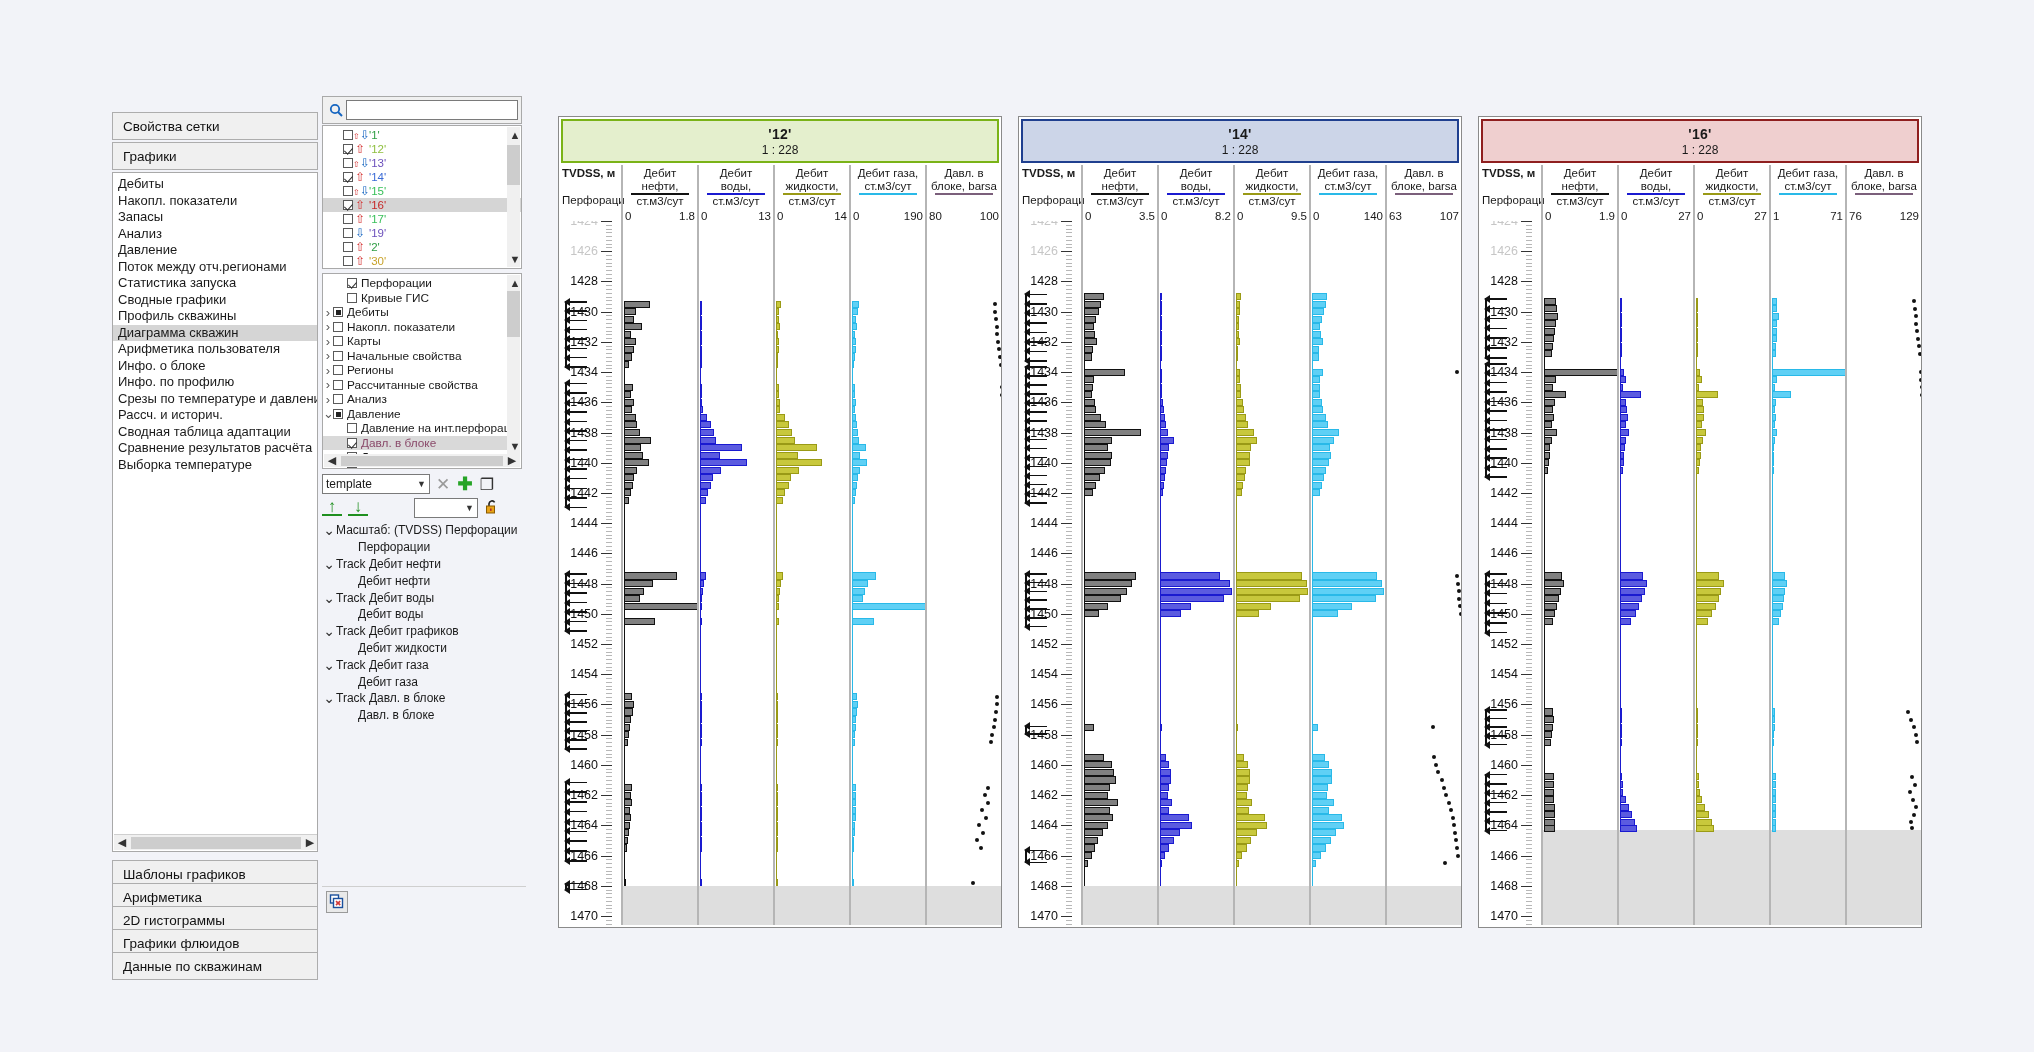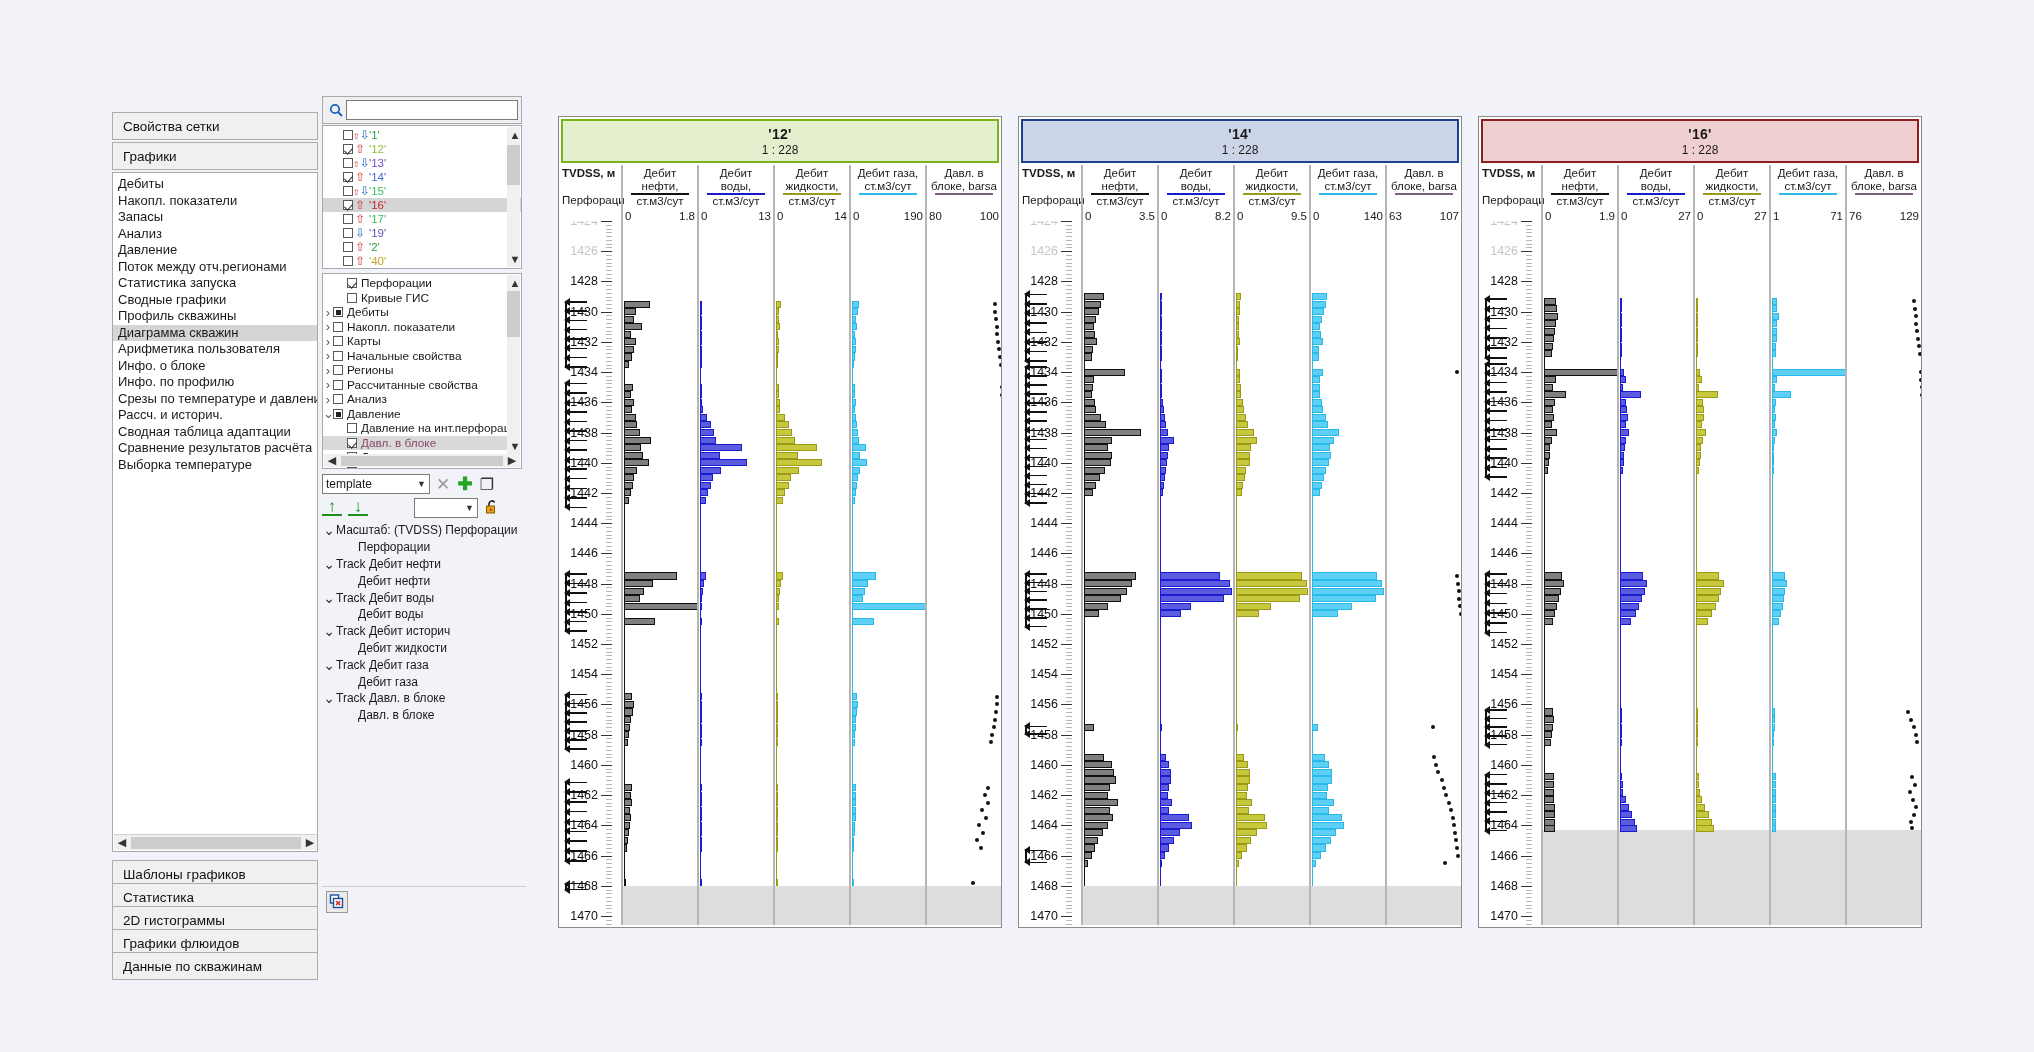--- a/index.html
+++ b/index.html
@@ -149,21 +149,21 @@
         <div class="cat-item">Выборка температуре</div>
       </div>
     <div id="cat-hscroll">
       <div class="sb-arrow">◀</div>
       <div class="thumb"></div>
       <div class="sb-arrow">▶</div>
     </div>
   </div>
   <div id="left-bottom">
       <div class="panel-btn bot-btns" style="top: 748px;">Шаблоны графиков</div>
-      <div class="panel-btn bot-btns" style="top: 771px;">Статистика</div>
+      <div class="panel-btn bot-btns" style="top: 771px;">Арифметика</div>
       <div class="panel-btn bot-btns" style="top: 794px;">2D гистограммы</div>
       <div class="panel-btn bot-btns" style="top: 817px;">Графики флюидов</div>
       <div class="panel-btn bot-btns" style="top: 840px;">Данные по скважинам</div>
     </div>
 </div>
 
 <div id="mid-col">
 
   <div id="searchbar">
     <span style="width:20px;display:flex;align-items:center;justify-content:center;">
@@ -218,21 +218,21 @@
           <span class="wname" style="color: rgb(107, 79, 187);">'19'</span>
         </div>
         <div class="wrow">
           <span class="cbx"></span>
           <span class="warrow"><span style="color:#d32f2f;">⇧</span></span>
           <span class="wname" style="color: rgb(47, 158, 68);">'2'</span>
         </div>
         <div class="wrow">
           <span class="cbx"></span>
           <span class="warrow"><span style="color:#d32f2f;">⇧</span></span>
-          <span class="wname" style="color: rgb(200, 162, 42);">'40'</span>
+          <span class="wname" style="color: rgb(200, 162, 42);">'30'</span>
         </div>
         <div class="wrow"></div>
       </div>
     <div class="list-scroll-v">
       <div class="sb-arrow" style="position:absolute;top:0;">▲</div>
       <div class="thumb"></div>
       <div class="sb-arrow" style="position:absolute;bottom:0;">▼</div>
     </div>
   </div>
 
@@ -367,21 +367,21 @@
       <div class="ttrow" style="padding-left: 0px;">
         <span class="ttw" style="font-size: 14px; line-height: 8px;">⌄</span>
         <span>Track Дебит воды</span>
       </div>
       <div class="ttrow" style="padding-left: 22px;">
         <span class="ttw"></span>
         <span>Дебит воды</span>
       </div>
       <div class="ttrow" style="padding-left: 0px;">
         <span class="ttw" style="font-size: 14px; line-height: 8px;">⌄</span>
-        <span>Track Дебит историч</span>
+        <span>Track Дебит графиков</span>
       </div>
       <div class="ttrow" style="padding-left: 22px;">
         <span class="ttw"></span>
         <span>Дебит жидкости</span>
       </div>
       <div class="ttrow" style="padding-left: 0px;">
         <span class="ttw" style="font-size: 14px; line-height: 8px;">⌄</span>
         <span>Track Дебит газа</span>
       </div>
       <div class="ttrow" style="padding-left: 22px;">

